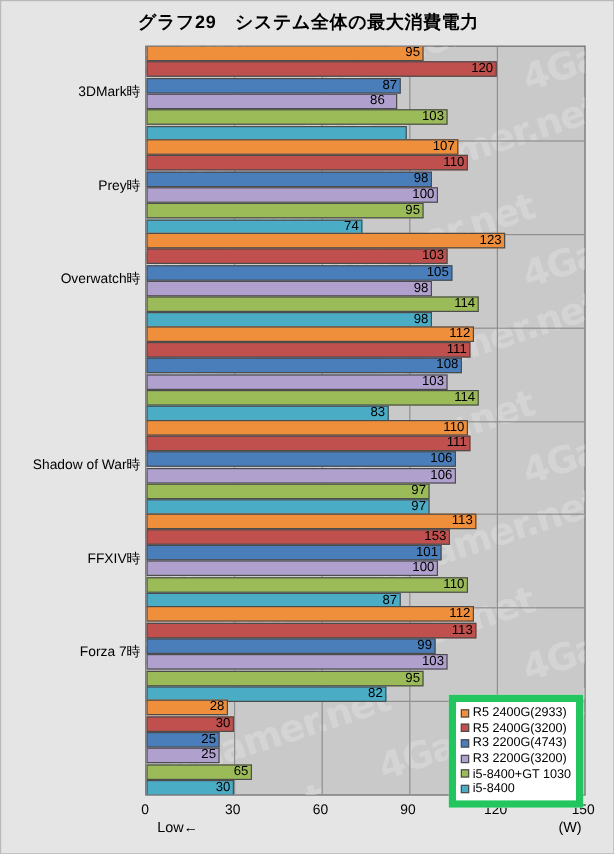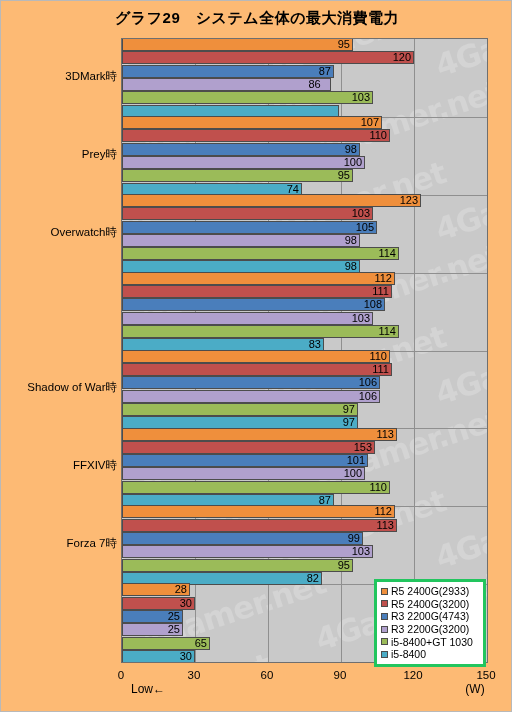--- a/index.html
+++ b/index.html
@@ -14,21 +14,21 @@
     overflow: hidden;
     position: relative;
   }
   #chart-root {
     position: absolute;
     left: 0; top: 0;
     width: 512px;
     height: 712px;
     border: 1px solid #b9b9b9;
     box-sizing: border-box;
-    background: #fdba74;
+    background: #e5e5e5;
   }
   
   #chart-title {
     position: absolute;
     left: 0;
     top: 8px;
     width: 512px;
     text-align: center;
     font-size: 15px;
     font-weight: bold;
@@ -151,21 +151,21 @@
     white-space: nowrap;
     transform: translateX(-50%);
   }
   
   #legend {
     position: absolute;
     left: 373px;
     top: 578px;
     width: 112px;
     background: #ffffff;
-    border: 3px solid #22c55e;
+    border: 6px solid #22c55e;
     box-sizing: border-box;
     padding: 3px 3px 3px 4px;
   }
   .legend-item {
     display: flex;
     align-items: center;
     height: 12.6px;
     white-space: nowrap;
   }
   .legend-swatch {

